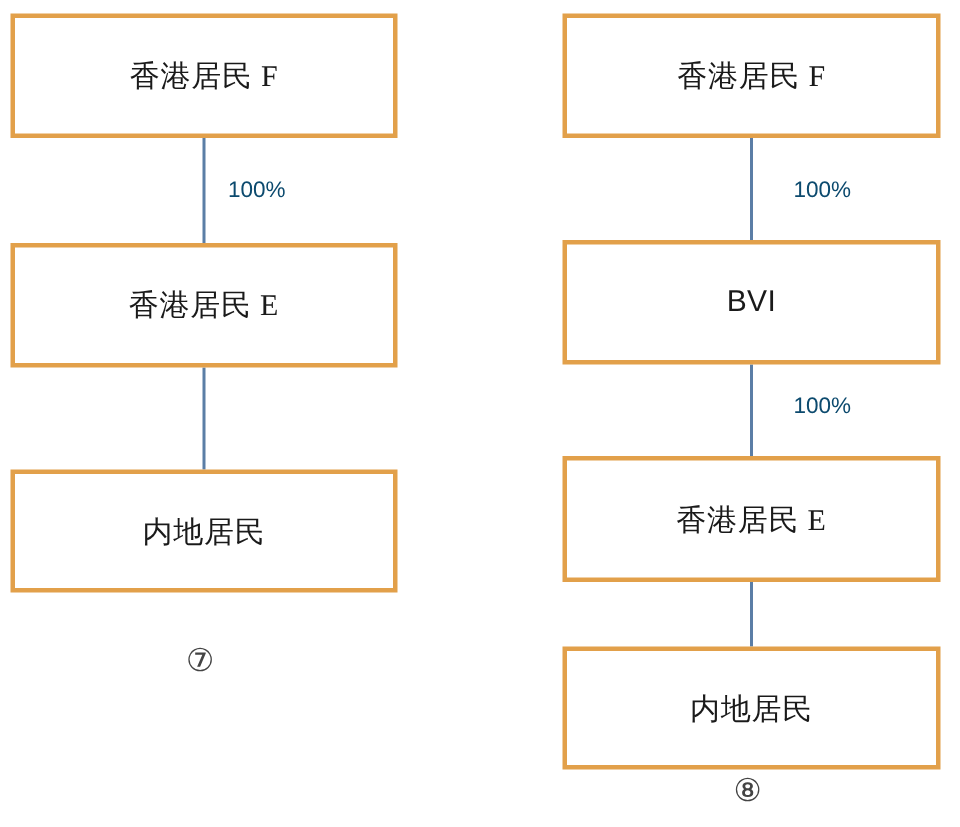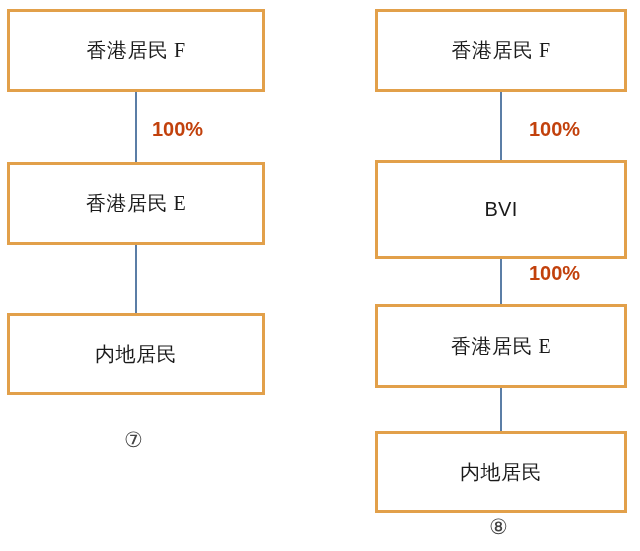--- a/index.html
+++ b/index.html
@@ -40,24 +40,23 @@
     letter-spacing: 0.3px;
   }
   .connector {
     position: absolute;
     width: 2px;
     background: #5b7ea6;
   }
   .pct-label {
     position: absolute;
     font-family: "Liberation Sans", "DejaVu Sans", sans-serif;
-    font-size: 20px;
-    color: #c2410c;
+    font-size: 15px;
+    color: #0c4a6e;
     white-space: nowrap;
-    font-weight: bold;
   }
   .fig-label {
     position: absolute;
     font-family: "Liberation Serif", "DejaVu Serif", serif;
     font-size: 21px;
     color: #444444;
     white-space: nowrap;
   }
 </style>
 </head>
@@ -97,21 +96,21 @@
     <div class="connector" style="left:500px; top:241px; height:65px;"></div>
 
     <div class="pct-label" style="left:529px; top:262px;">100%</div>
 
     <div class="connector" style="left:500px; top:386px; height:47px;"></div>
 
     <div class="node-box" style="left:375px; top:9px; width:252px; height:83px;">
       <span class="node-label">香港居民 F</span>
     </div>
 
-    <div class="node-box" style="left:375px; top:160px; width:252px; height:99px;">
+    <div class="node-box" style="left:375px; top:160px; width:252px; height:83px;">
       <span class="node-label latin">BVI</span>
     </div>
 
     <div class="node-box" style="left:375px; top:304px; width:252px; height:84px;">
       <span class="node-label">香港居民 E</span>
     </div>
 
     <div class="node-box" style="left:375px; top:431px; width:252px; height:82px;">
       <span class="node-label">内地居民</span>
     </div>

